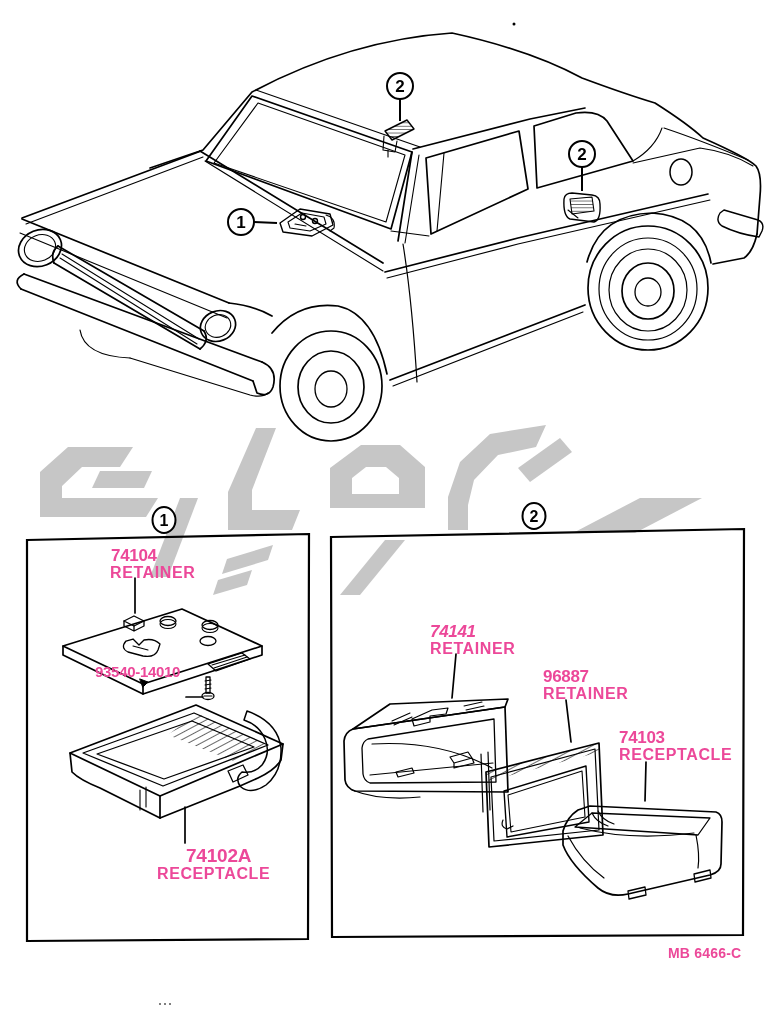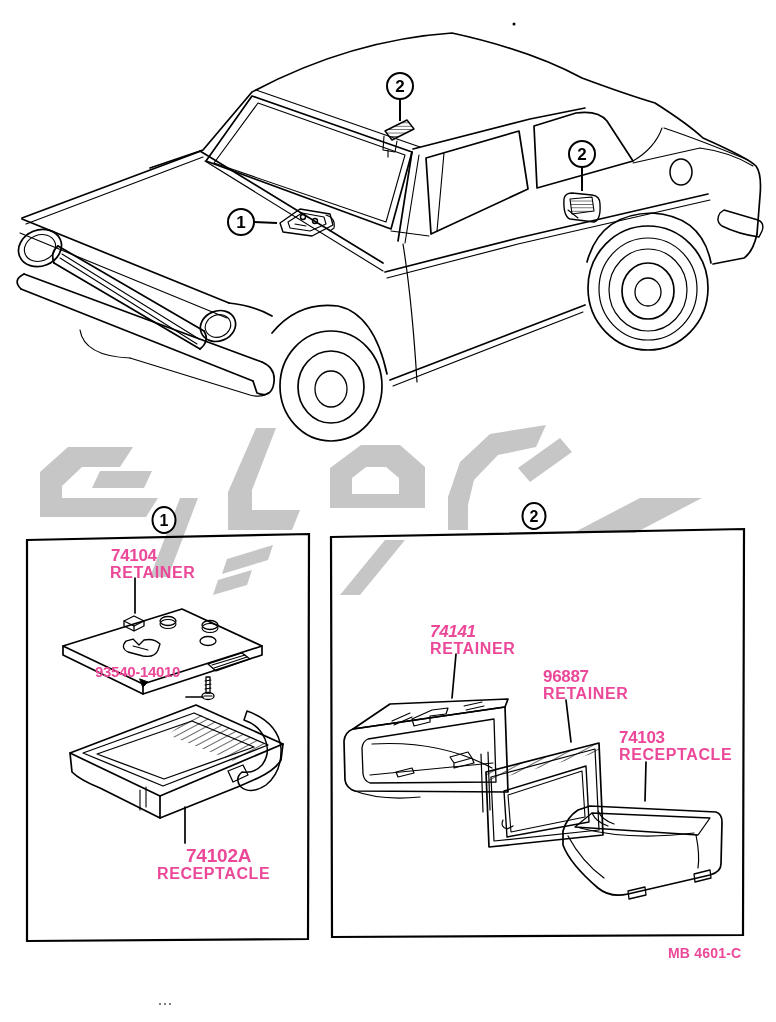--- a/index.html
+++ b/index.html
@@ -286,15 +286,15 @@
 
 <div class="lbl num-lg" style="left:430px;top:623px;font-style:italic;">74141</div>
 <div class="lbl sub" style="left:430px;top:641px;">RETAINER</div>
 
 <div class="lbl num-lg" style="left:543px;top:668px;">96887</div>
 <div class="lbl sub" style="left:543px;top:686px;">RETAINER</div>
 
 <div class="lbl num-lg" style="left:619px;top:729px;">74103</div>
 <div class="lbl sub" style="left:619px;top:747px;">RECEPTACLE</div>
 
-<div class="lbl code" style="left:668px;top:946px;">MB 4601-C</div>
+<div class="lbl code" style="left:668px;top:946px;">MB 6466-C</div>
 
 </div>
 
 </body></html>

